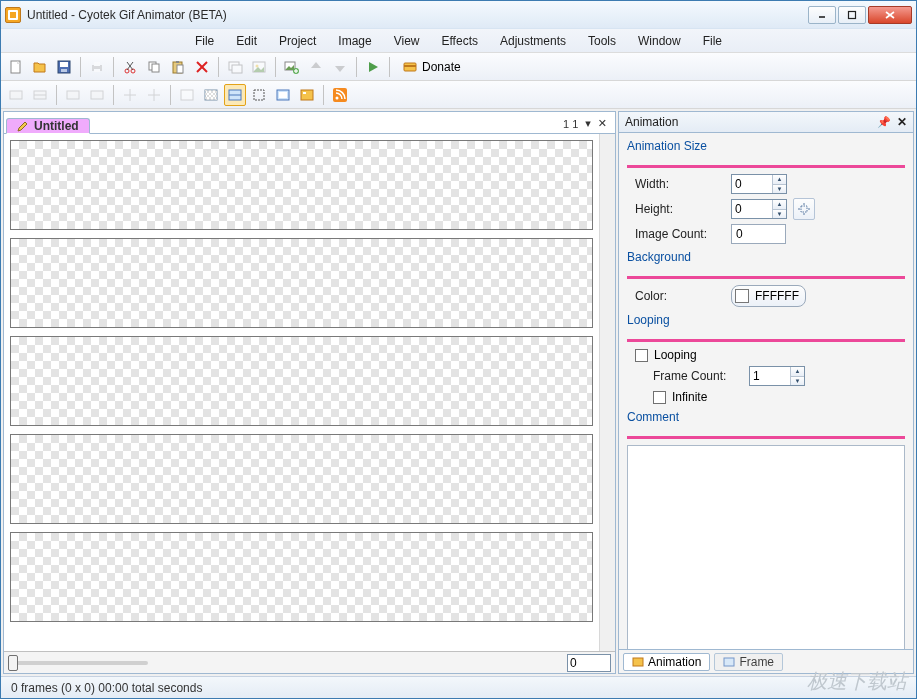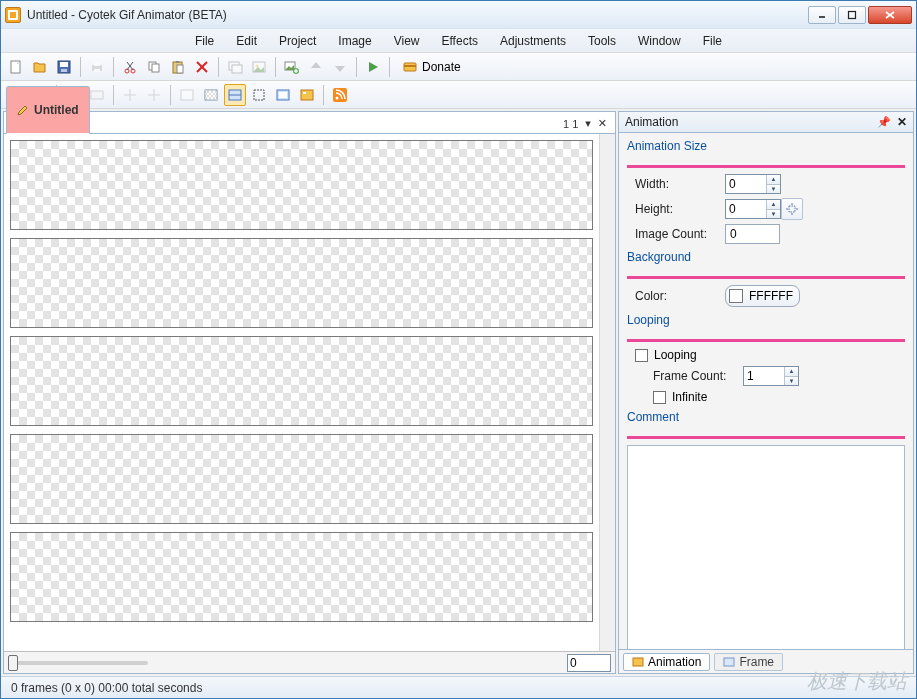--- a/index.html
+++ b/index.html
@@ -16,21 +16,21 @@
 .menubar .menu { padding: 3px 10px; color: #222; border-radius: 2px; }
 .toolbar { height: 28px; background: linear-gradient(#fbfcfe,#ecf0f7); display: flex; align-items: center; padding: 8px 4px; gap: 2px; border-bottom: 1px solid #d7d7d7; }
 .tb-sep { width: 1px; height: 20px; background: #c3c3c3; margin: 0 3px; }
 .tb-btn { width: 22px; height: 22px; display: flex; align-items: center; justify-content: center; border: 1px solid transparent; border-radius: 2px; }
 .tb-btn svg { width: 16px; height: 16px; }
 .tb-btn.disabled { opacity: 0.45; }
 .tb-donate { display: flex; align-items: center; padding: 0 6px; height: 22px; border: 1px solid transparent; border-radius: 2px; gap: 4px; }
 .body-area { flex: 1; display: flex; min-height: 0; }
 .canvas-pane { flex: 1; display: flex; flex-direction: column; background: #fff; border: 1px solid #9fb8d1; margin: 2px; min-width: 0; position: relative; }
 .doc-tab-row { height: 22px; background: #fff; display: flex; align-items: flex-end; padding: 2px 2px 0 2px; gap: 2px; border-bottom: 1px solid #9fb8d1; position: relative; }
-.doc-tab { background: #fca5a5; border: 1px solid #9fb8d1; border-bottom: 1px solid #fff; border-radius: 3px 3px 0 0; padding: 16px 10px; display: flex; align-items: center; gap: 5px; font-weight: bold; color: #333; position: relative; top: 1px; }
+.doc-tab { background: #f0abfc; border: 1px solid #9fb8d1; border-bottom: 1px solid #fff; border-radius: 3px 3px 0 0; padding: 0 10px; display: flex; align-items: center; gap: 5px; font-weight: bold; color: #333; position: relative; top: 1px; }
 .doc-tab .pencil { width: 12px; height: 12px; }
 .tab-extras { margin-left: auto; display: flex; align-items: center; height: 100%; padding-right: 4px; gap: 3px; color: #333; }
 .tab-extras .glyph { font-size: 11px; padding: 0 2px; }
 .canvas-scroll { flex: 1; overflow: hidden; position: relative; display: flex; }
 .frame-list { flex: 1; overflow: auto; padding: 6px; background: #fff; }
 .frame-slot { height: 90px; margin-bottom: 8px; border: 1px solid #797979; background-image:
   linear-gradient(45deg,#e3e3e3 25%,transparent 25%,transparent 75%,#e3e3e3 75%),
   linear-gradient(45deg,#e3e3e3 25%,#fff 25%,#fff 75%,#e3e3e3 75%);
   background-size: 16px 16px; background-position: 0 0, 8px 8px; }
 .canvas-bottom { height: 22px; border-top: 1px solid #c0c0c0; display: flex; align-items: center; padding: 0 4px; gap: 6px; background: #f4f4f4; }
@@ -38,21 +38,21 @@
 .slider-thumb { width: 10px; height: 16px; background: #f3f3f3; border: 1px solid #707070; border-radius: 2px; position: absolute; top: -6px; left: 0; }
 .spin-small { width: 44px; height: 18px; border: 1px solid #7a91a8; background: #fff; display: flex; align-items: center; padding: 0 2px; margin-left: auto; }
 .spin-small input { border: none; width: 100%; font-size: 12px; outline: none; }
 .side-pane { width: 296px; display: flex; flex-direction: column; margin: 2px 2px 2px 0; }
 .panel-header { height: 22px; background: linear-gradient(#f3f7fb,#e4ecf5); border: 1px solid #9fb8d1; display: flex; align-items: center; padding: 0 6px; color: #222; }
 .panel-header .pin { margin-left: auto; font-size: 11px; }
 .panel-header .close-x { margin-left: 6px; font-size: 12px; font-weight: bold; }
 .panel-body { flex: 1; background: #f4f4f4; border: 1px solid #9fb8d1; border-top: none; padding: 6px 8px; overflow: auto; }
 .section-title { color: #0a50a1; font-size: 12px; border-bottom: 3px solid #ec4899; padding-bottom: 12px; margin-top: 6px; margin-bottom: 6px; }
 .section-title:first-child { margin-top: 0; }
-.form-row { display: flex; align-items: center; margin: 4px 0; gap: 0; padding-left: 8px; }
+.form-row { display: flex; align-items: center; margin: 4px 0; gap: 6px; padding-left: 8px; }
 .form-row .lbl { width: 90px; color: #222; }
 .num-input { display: flex; align-items: stretch; border: 1px solid #7a91a8; background: #fff; height: 20px; }
 .num-input input { border: none; width: 40px; padding: 0 3px; font-size: 12px; outline: none; }
 .num-input .spin { width: 14px; display: flex; flex-direction: column; border-left: 1px solid #b8c4d2; }
 .num-input .spin div { flex: 1; display: flex; align-items: center; justify-content: center; font-size: 6px; color: #34506d; background: linear-gradient(#fefefe,#e8eef6); }
 .num-input .spin div + div { border-top: 1px solid #b8c4d2; }
 .icon-btn { width: 22px; height: 22px; border: 1px solid #b5c4d7; background: linear-gradient(#fdfdfd,#ecf1f8); border-radius: 2px; display: flex; align-items: center; justify-content: center; }
 .readonly { border: 1px solid #9aa9bb; background: #fff; height: 20px; width: 55px; padding: 0 4px; display: flex; align-items: center; }
 .color-swatch-btn { display: flex; align-items: center; border: 1px solid #9aa9bb; background: linear-gradient(#fdfdfd,#ecf1f8); padding: 2px 6px 2px 3px; gap: 6px; height: 22px; border-radius: 8px; }
 .color-swatch-btn .swatch { width: 14px; height: 14px; border: 1px solid #777; background: #fff; }

